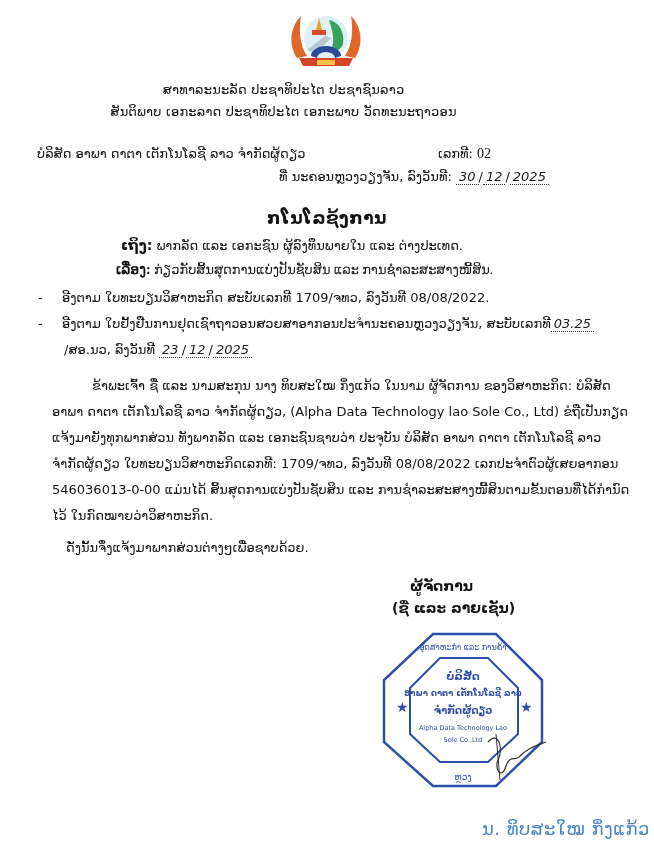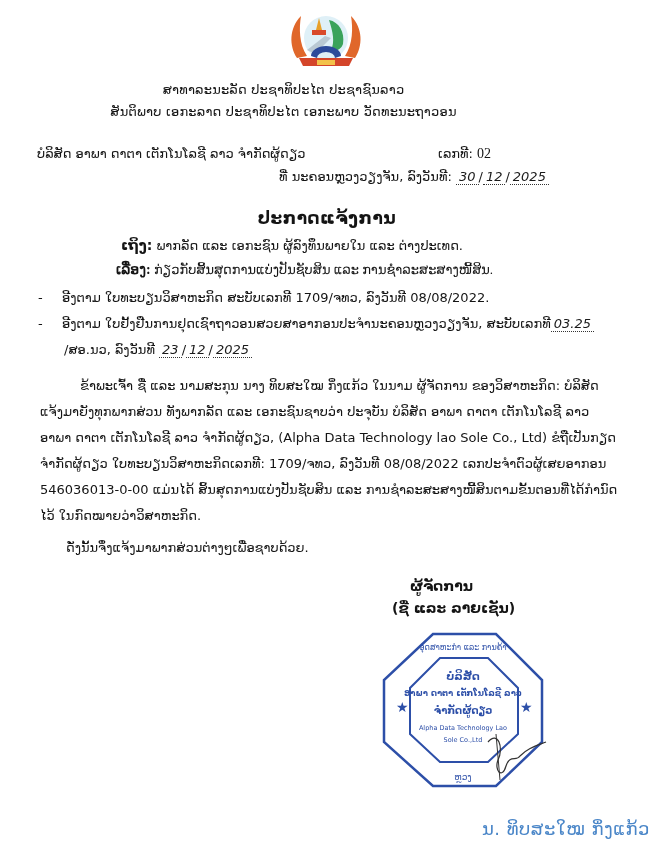--- a/index.html
+++ b/index.html
@@ -56,21 +56,21 @@
     .label-bold { font-weight: bold; font-size: 14px; }
 
     .ref { font-size: 13px; }
     .ref1 { left: 38px; top: 290px; }
     .ref2 { left: 38px; top: 316px; }
     .ref2b { left: 64px; top: 342px; }
     .dash { display: inline-block; width: 24px; }
 
     .para {
       position: absolute;
-      left: 40px;
+      left: 52px;
       width: 590px;
       font-size: 13px;
       line-height: 26px;
     }
     .para .line { white-space: nowrap; height: 26px; }
 
     .closing { left: 66px; top: 540px; }
 
     .sig-title { left: 410px; top: 578px; font-weight: bold; font-size: 14px; }
     .sig-sub { left: 392px; top: 600px; font-weight: bold; font-size: 14px; }
@@ -119,21 +119,21 @@
 <div class="abs company-line">ບໍລິສັດ ອາພາ ດາຕາ ເຕັກໂນໂລຊີ ລາວ ຈຳກັດຜູ້ດຽວ</div>
 <div class="abs docno">
   <span>ເລກທີ:</span>
   <span class="val">02</span>
 </div>
 <div class="abs place-date">
   <span>ທີ່ ນະຄອນຫຼວງວຽງຈັນ, ລົງວັນທີ:</span>
   <span class="hand">30</span>/<span class="hand">12</span>/<span class="hand">2025</span>
 </div>
 
-<div class="title">ປະກາດແຈ້ງການ</div>
+<div class="title">ກໂນໂລຊ້ງການ</div>
 
 <div class="abs to-line">
   <span class="label-bold">ເຖິງ:</span>
   <span>ພາກລັດ ແລະ ເອກະຊົນ ຜູ້ລົງທຶນພາຍໃນ ແລະ ຕ່າງປະເທດ.</span>
 </div>
 <div class="abs subj-line">
   <span class="label-bold">ເລື່ອງ:</span>
   <span>ກ່ຽວກັບສິ້ນສຸດການແບ່ງປັນຊັບສິນ ແລະ ການຊຳລະສະສາງໜີ້ສິນ.</span>
 </div>
 
@@ -143,22 +143,22 @@
 <div class="abs ref ref2">
   <span class="dash">-</span><span>ອີງຕາມ ໃບຢັ້ງຢືນການຢຸດເຊົາຖາວອນສວຍສາອາກອນປະຈຳນະຄອນຫຼວງວຽງຈັນ, ສະບັບເລກທີ</span><span class="hand">03.25</span>
 </div>
 <div class="abs ref ref2b">
   <span>/ສອ.ນວ, ລົງວັນທີ</span>
   <span class="hand">23</span>/<span class="hand">12</span>/<span class="hand">2025</span>
 </div>
 
 <div class="para" style="top:373px;">
   <div class="line" style="padding-left:40px;">ຂ້າພະເຈົ້າ ຊື່ ແລະ ນາມສະກຸນ ນາງ ທິບສະໃໝ ກິ່ງແກ້ວ ໃນນາມ ຜູ້ຈັດການ ຂອງວິສາຫະກິດ: ບໍລິສັດ</div>
+  <div class="line">ອາພາ ດາຕາ ເຕັກໂນໂລຊີ ລາວ ຈຳກັດຜູ້ດຽວ, (Alpha Data Technology lao Sole Co., Ltd) ຂໍຖືເປັນກຽດ</div>
   <div class="line">ແຈ້ງມາຍັງທຸກພາກສ່ວນ ທັງພາກລັດ ແລະ ເອກະຊົນຊາບວ່າ ປະຈຸບັນ ບໍລິສັດ ອາພາ ດາຕາ ເຕັກໂນໂລຊີ ລາວ</div>
-  <div class="line">ອາພາ ດາຕາ ເຕັກໂນໂລຊີ ລາວ ຈຳກັດຜູ້ດຽວ, (Alpha Data Technology lao Sole Co., Ltd) ຂໍຖືເປັນກຽດ</div>
   <div class="line">ຈຳກັດຜູ້ດຽວ ໃບທະບຽນວິສາຫະກິດເລກທີ: 1709/ຈທວ, ລົງວັນທີ 08/08/2022 ເລກປະຈຳຕົວຜູ້ເສຍອາກອນ</div>
   <div class="line">546036013-0-00 ແມ່ນໄດ້ ສິ້ນສຸດການແບ່ງປັນຊັບສິນ ແລະ ການຊຳລະສະສາງໜີ້ສິນຕາມຂັ້ນຕອນທີ່ໄດ້ກຳນົດ</div>
   <div class="line">ໄວ້ ໃນກົດໝາຍວ່າວິສາຫະກິດ.</div>
 </div>
 
 <div class="abs closing">ດັ່ງນັ້ນຈຶ່ງແຈ້ງມາພາກສ່ວນຕ່າງໆເພື່ອຊາບດ້ວຍ.</div>
 
 <div class="abs sig-title">ຜູ້ຈັດການ</div>
 <div class="abs sig-sub">(ຊື່ ແລະ ລາຍເຊັນ)</div>
 

